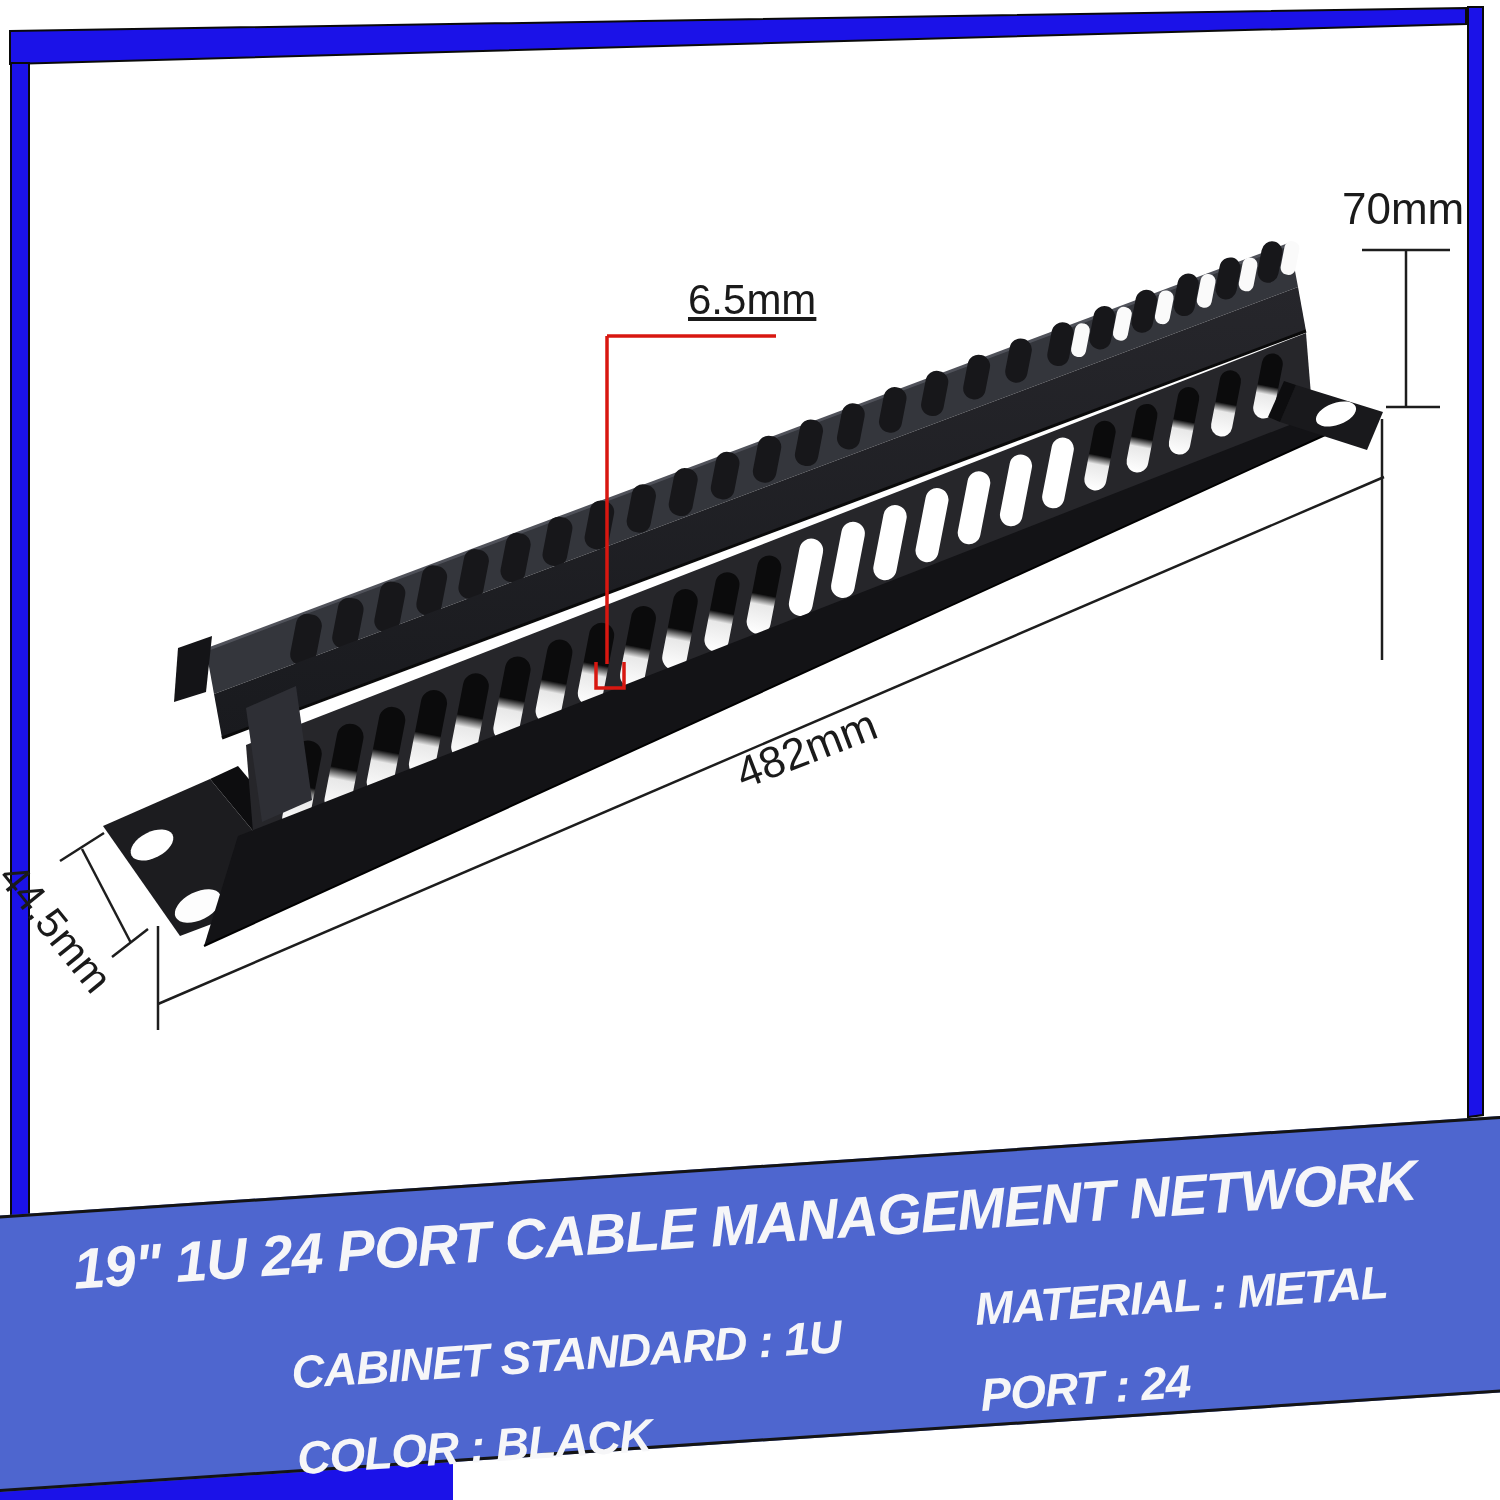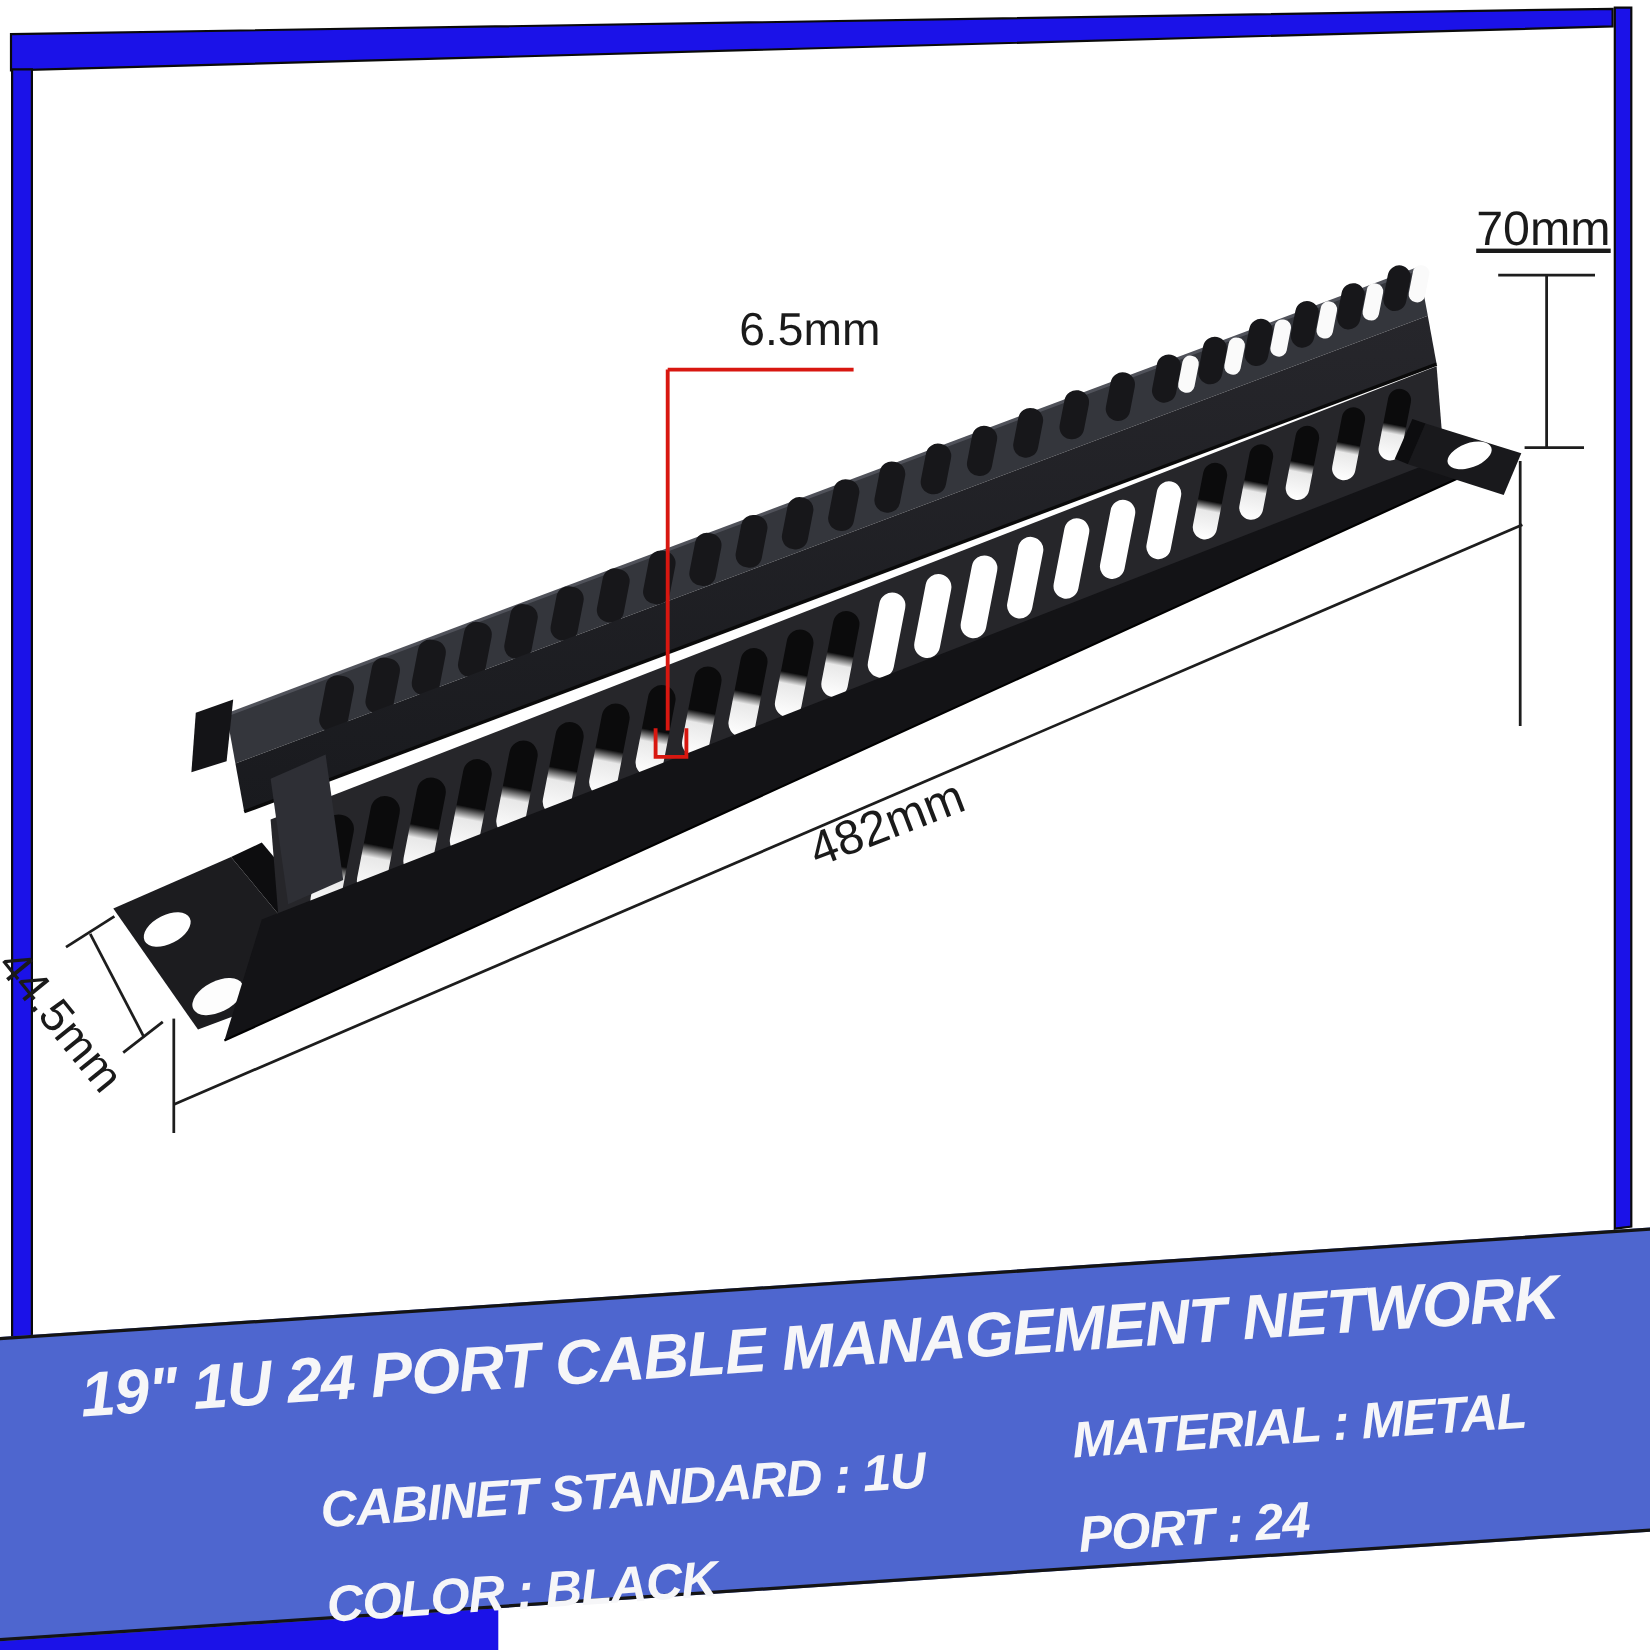--- a/index.html
+++ b/index.html
@@ -5,22 +5,22 @@
   html,body{margin:0;padding:0;background:#ffffff;}
   #stage{
     position:relative;width:1500px;height:1500px;overflow:hidden;
     background:#ffffff;font-family:"Liberation Sans", sans-serif;
   }
   svg{position:absolute;left:0;top:0;}
   .dim-label{
     position:absolute;color:#1a1a1a;font-size:42px;
     font-family:"Liberation Sans", sans-serif;white-space:nowrap;
   }
-  #label-70{left:1342px;top:184px;font-size:44px;text-decoration:underline;}
-  #label-65{left:672px;top:276px;}
+  #label-70{left:1342px;top:184px;font-size:44px;}
+  #label-65{left:688px;top:276px;text-decoration:underline;}
   #label-482{left:733px;top:724px;font-size:44px;transform:rotate(-21deg);}
   #label-445{left:26px;top:854px;transform:rotate(51deg);transform-origin:0 0;}
   #banner{
     position:absolute;left:-30px;top:1166px;width:1560px;height:270px;
     background:var(--banner-blue,#4e66cf);
     border-top:3px solid #141414;border-bottom:3px solid #141414;
     transform:rotate(-3.8deg);
     color:#f6f6f8;font-weight:bold;font-style:italic;
   }
   #banner-title{

